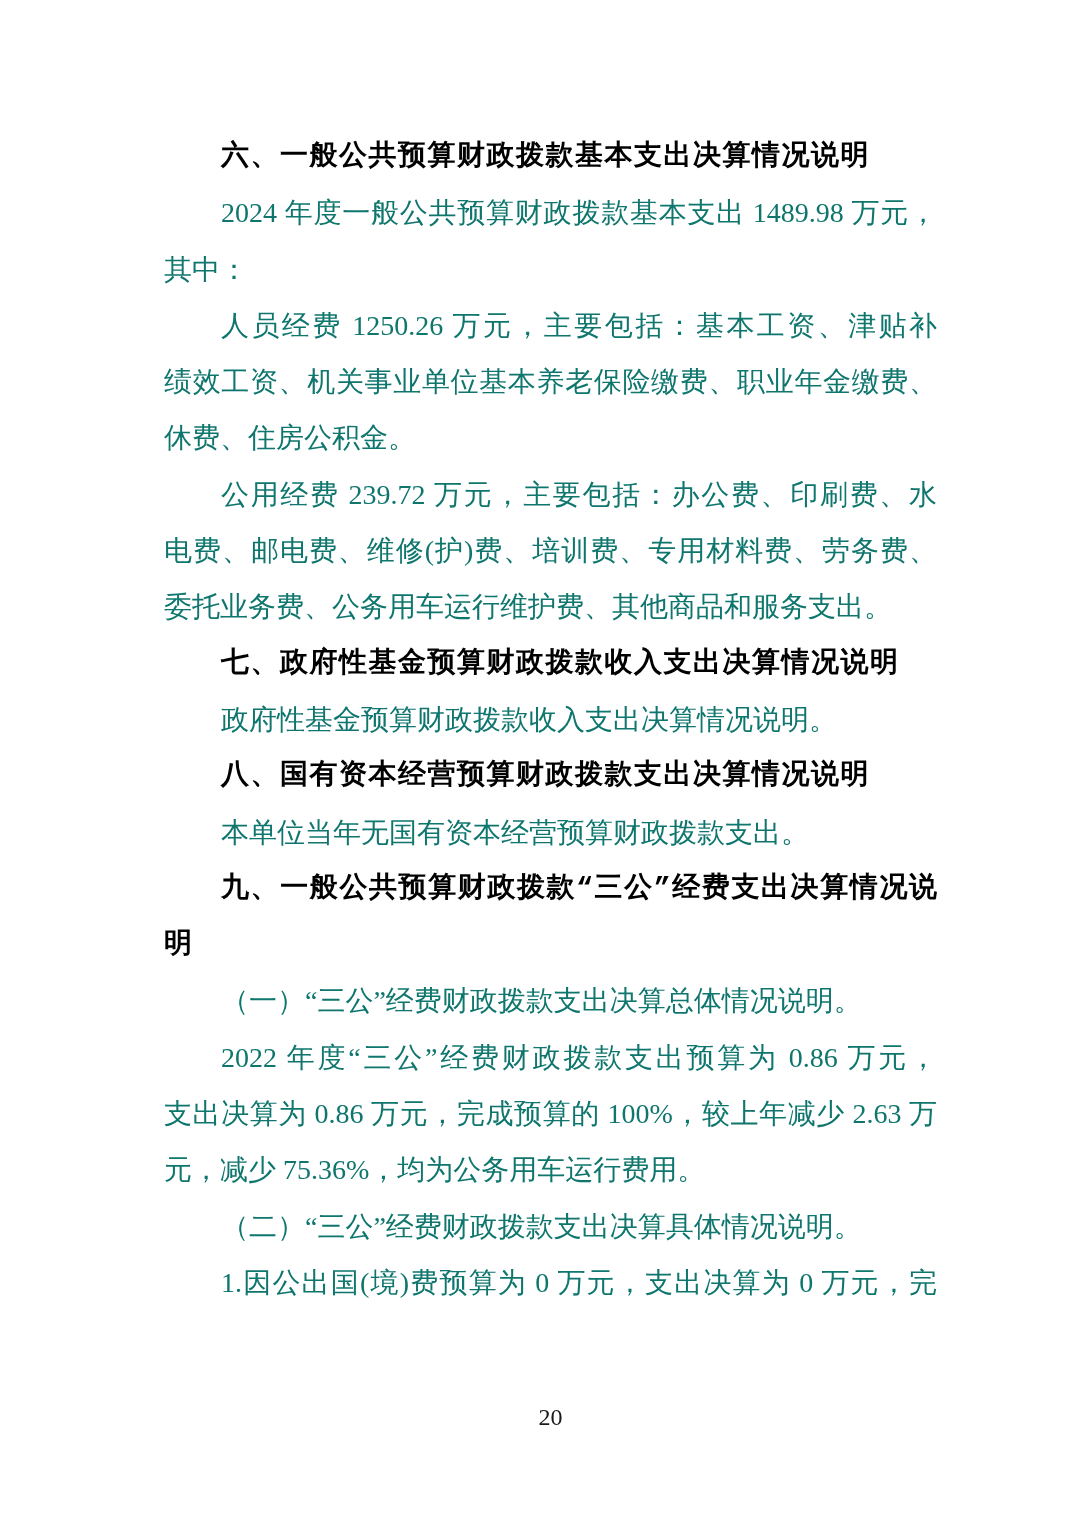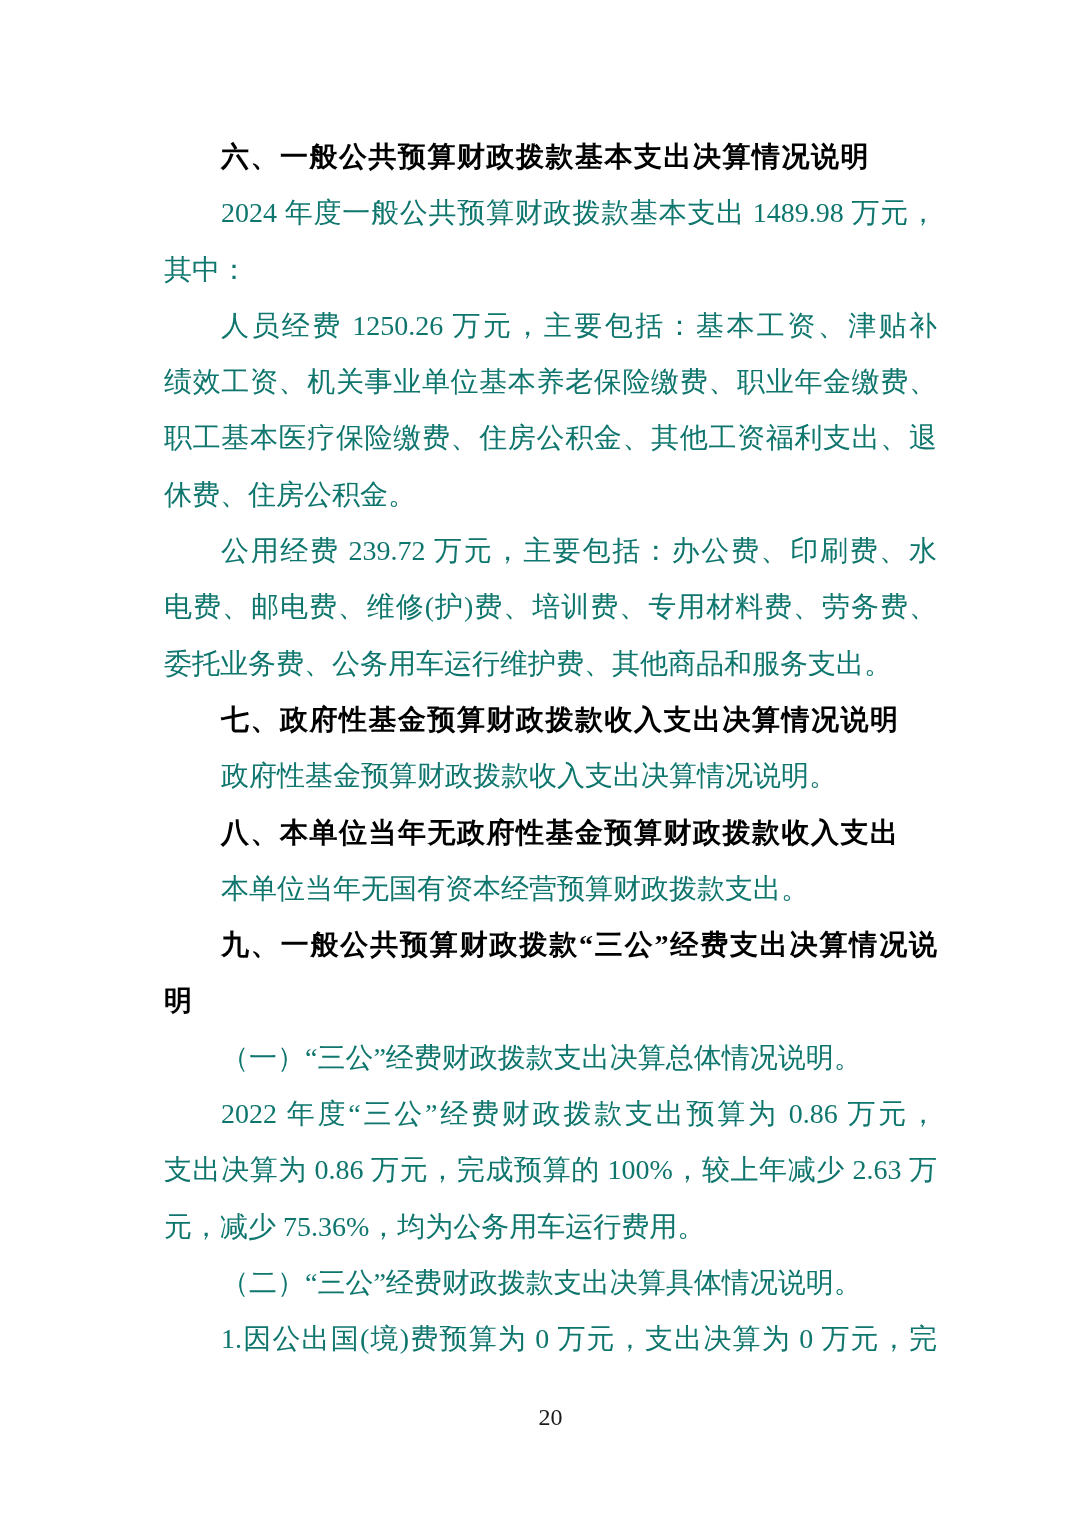--- a/index.html
+++ b/index.html
@@ -23,21 +23,21 @@
   .ln {
     font-family: "Liberation Serif", "DejaVu Serif", serif;
     font-size: 28px;
     line-height: 56.3px;
     height: 56.3px;
     color: #0f766e;
     overflow: hidden;
     text-align: left;
   }
   .heading {
-    font-family: Liberation Serif, serif;
+    font-family: Liberation Mono, monospace;
     font-weight: 700;
     color: #000000;
     letter-spacing: 1.5px;
   }
   .indent {
     padding-left: 57px;
   }
   .fill {
     text-align: justify;
     text-align-last: justify;
@@ -59,28 +59,27 @@
 </head>
 <body>
 
 <div class="page">
   <div class="text-block">
     <div class="ln heading indent">六、一般公共预算财政拨款基本支出决算情况说明</div>
     <div class="ln indent fill">2024 年度一般公共预算财政拨款基本支出 1489.98 万元，</div>
     <div class="ln">其中：</div>
     <div class="ln indent fill">人员经费 1250.26 万元，主要包括：基本工资、津贴补贴、</div>
     <div class="ln fill">绩效工资、机关事业单位基本养老保险缴费、职业年金缴费、</div>
-    <div class="ln fill">职工基本医疗保险缴费、住房公积金、其他工资福利支出、退</div>
     <div class="ln">休费、住房公积金。</div>
     <div class="ln indent fill">公用经费 239.72 万元，主要包括：办公费、印刷费、水费、</div>
     <div class="ln fill">电费、邮电费、维修(护)费、培训费、专用材料费、劳务费、</div>
     <div class="ln">委托业务费、公务用车运行维护费、其他商品和服务支出。</div>
     <div class="ln heading indent">七、政府性基金预算财政拨款收入支出决算情况说明</div>
     <div class="ln indent">政府性基金预算财政拨款收入支出决算情况说明。</div>
-    <div class="ln heading indent">八、本单位当年无政府性基金预算财政拨款收入支出</div>
+    <div class="ln heading indent">八、国有资本经营预算财政拨款支出决算情况说明</div>
     <div class="ln indent">本单位当年无国有资本经营预算财政拨款支出。</div>
     <div class="ln heading indent fill">九、一般公共预算财政拨款“三公”经费支出决算情况说</div>
     <div class="ln heading">明</div>
     <div class="ln indent">（一）“三公”经费财政拨款支出决算总体情况说明。</div>
     <div class="ln indent fill">2022 年度“三公”经费财政拨款支出预算为 0.86 万元，</div>
     <div class="ln fill">支出决算为 0.86 万元，完成预算的 100%，较上年减少 2.63 万</div>
     <div class="ln">元，减少 75.36%，均为公务用车运行费用。</div>
     <div class="ln indent">（二）“三公”经费财政拨款支出决算具体情况说明。</div>
     <div class="ln indent fill">1.因公出国(境)费预算为 0 万元，支出决算为 0 万元，完</div>
   </div>

